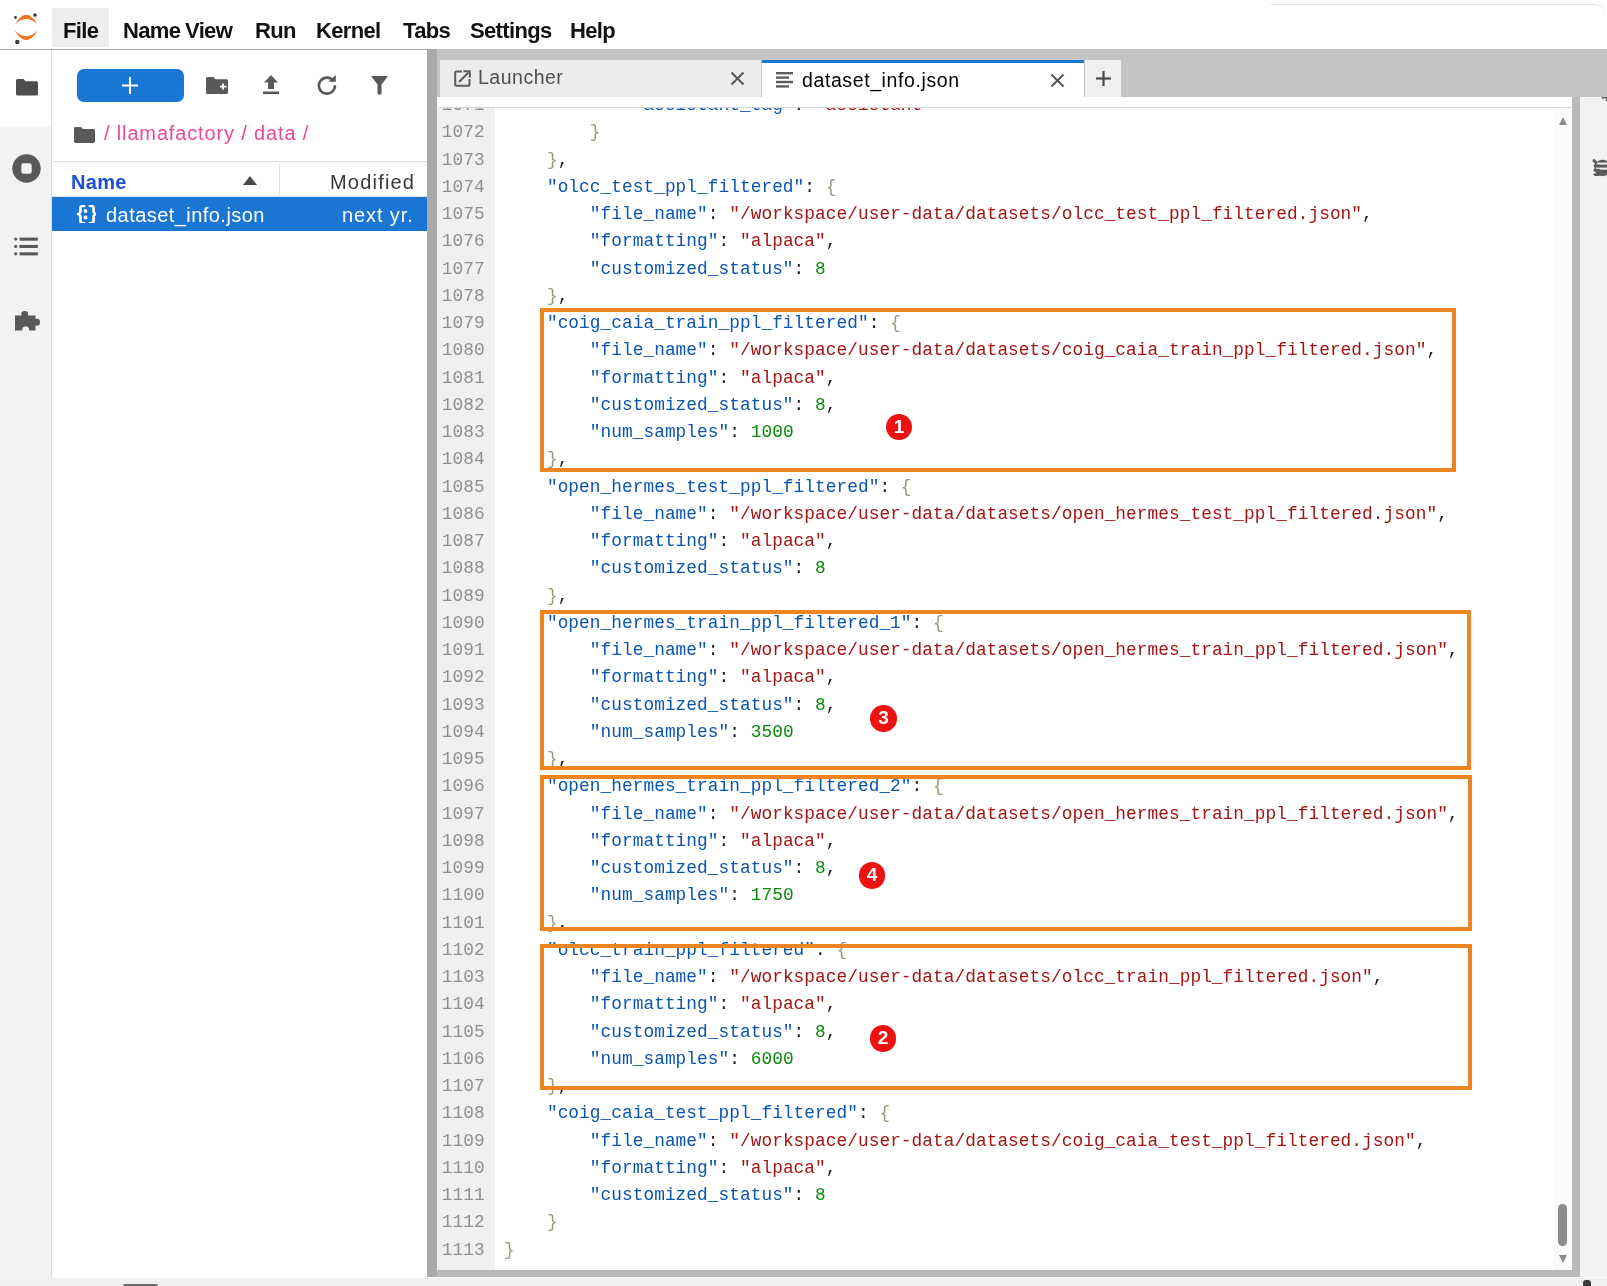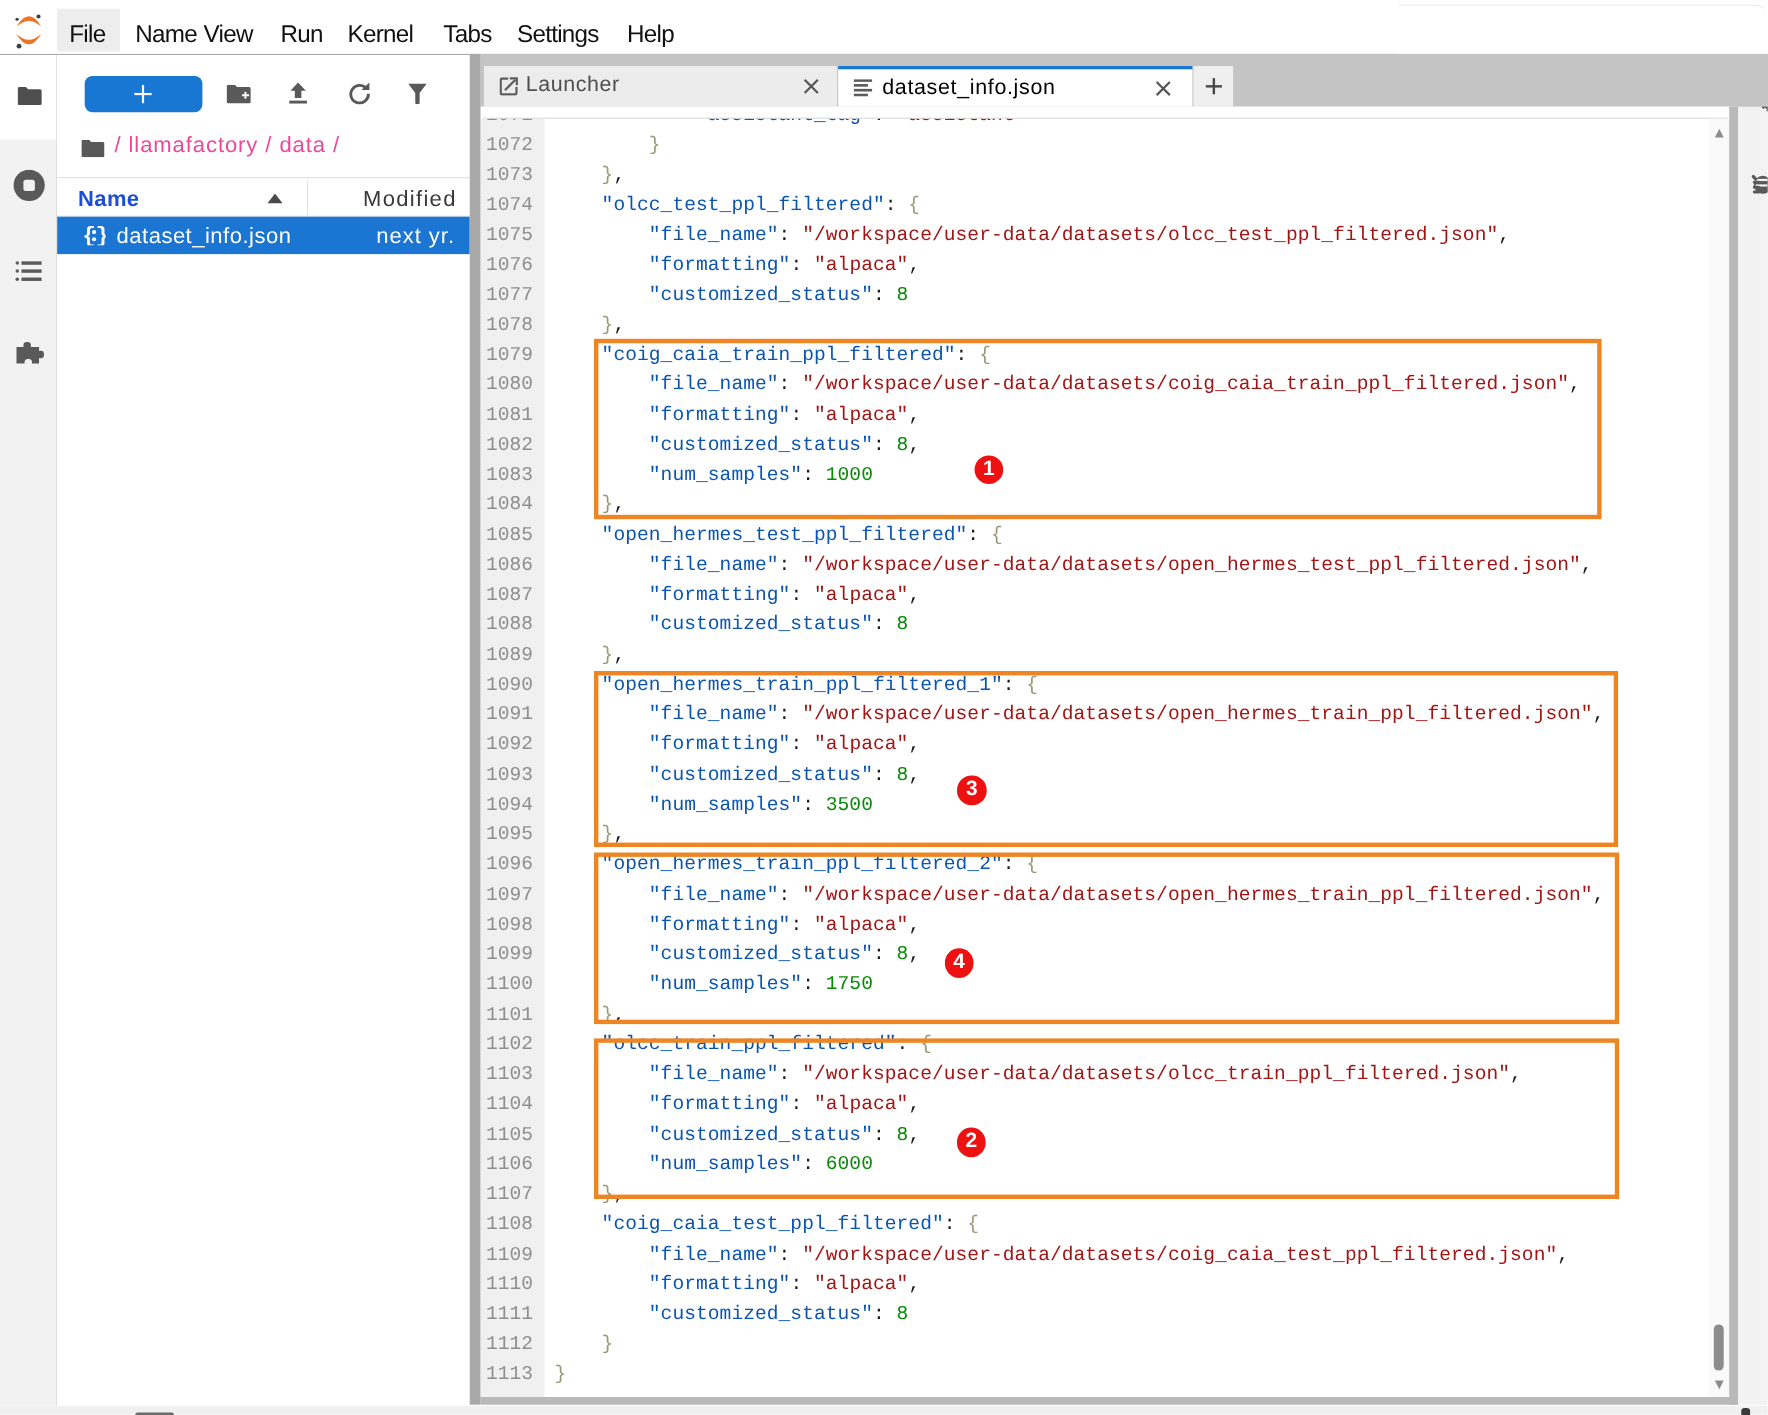--- a/index.html
+++ b/index.html
@@ -3,21 +3,21 @@
 <meta charset="utf-8">
 <style>
   html,body{margin:0;padding:0;width:1607px;height:1286px;overflow:hidden;background:#fff;
     font-family:"Liberation Sans", sans-serif;}
   .abs{position:absolute;}
   
   #chromeline{position:absolute;left:90px;top:4px;width:1515px;height:12px;
     border-top:1px solid #e2e2e2;border-radius:9px 9px 0 0;}
   
   #menubar{position:absolute;left:0;top:4px;width:1271px;height:45px;background:#fff;
-    border-bottom:1px solid #ababab;}
+    border-bottom:1px solid #ababab;font-weight:bold;}
   .menuitem{position:absolute;top:26.9px;font-size:22px;color:#111;transform:translateY(-50%);
     letter-spacing:-0.65px;}
   #filebg{position:absolute;left:52px;top:4px;width:57px;height:39px;background:#ededed;}
   
   #sidebar{position:absolute;left:0;top:50px;width:51px;height:1228px;background:#f2f2f2;
     border-right:1px solid #dcdcdc;}
   #sidebar .active{position:absolute;left:0;top:0;width:51px;height:77px;background:#fff;}
   
   #fbrowser{position:absolute;left:52px;top:50px;width:375px;height:1228px;background:#fff;}
   #newbtn{position:absolute;left:25px;top:19px;width:107px;height:33px;background:#1877d3;border-radius:7px;}

